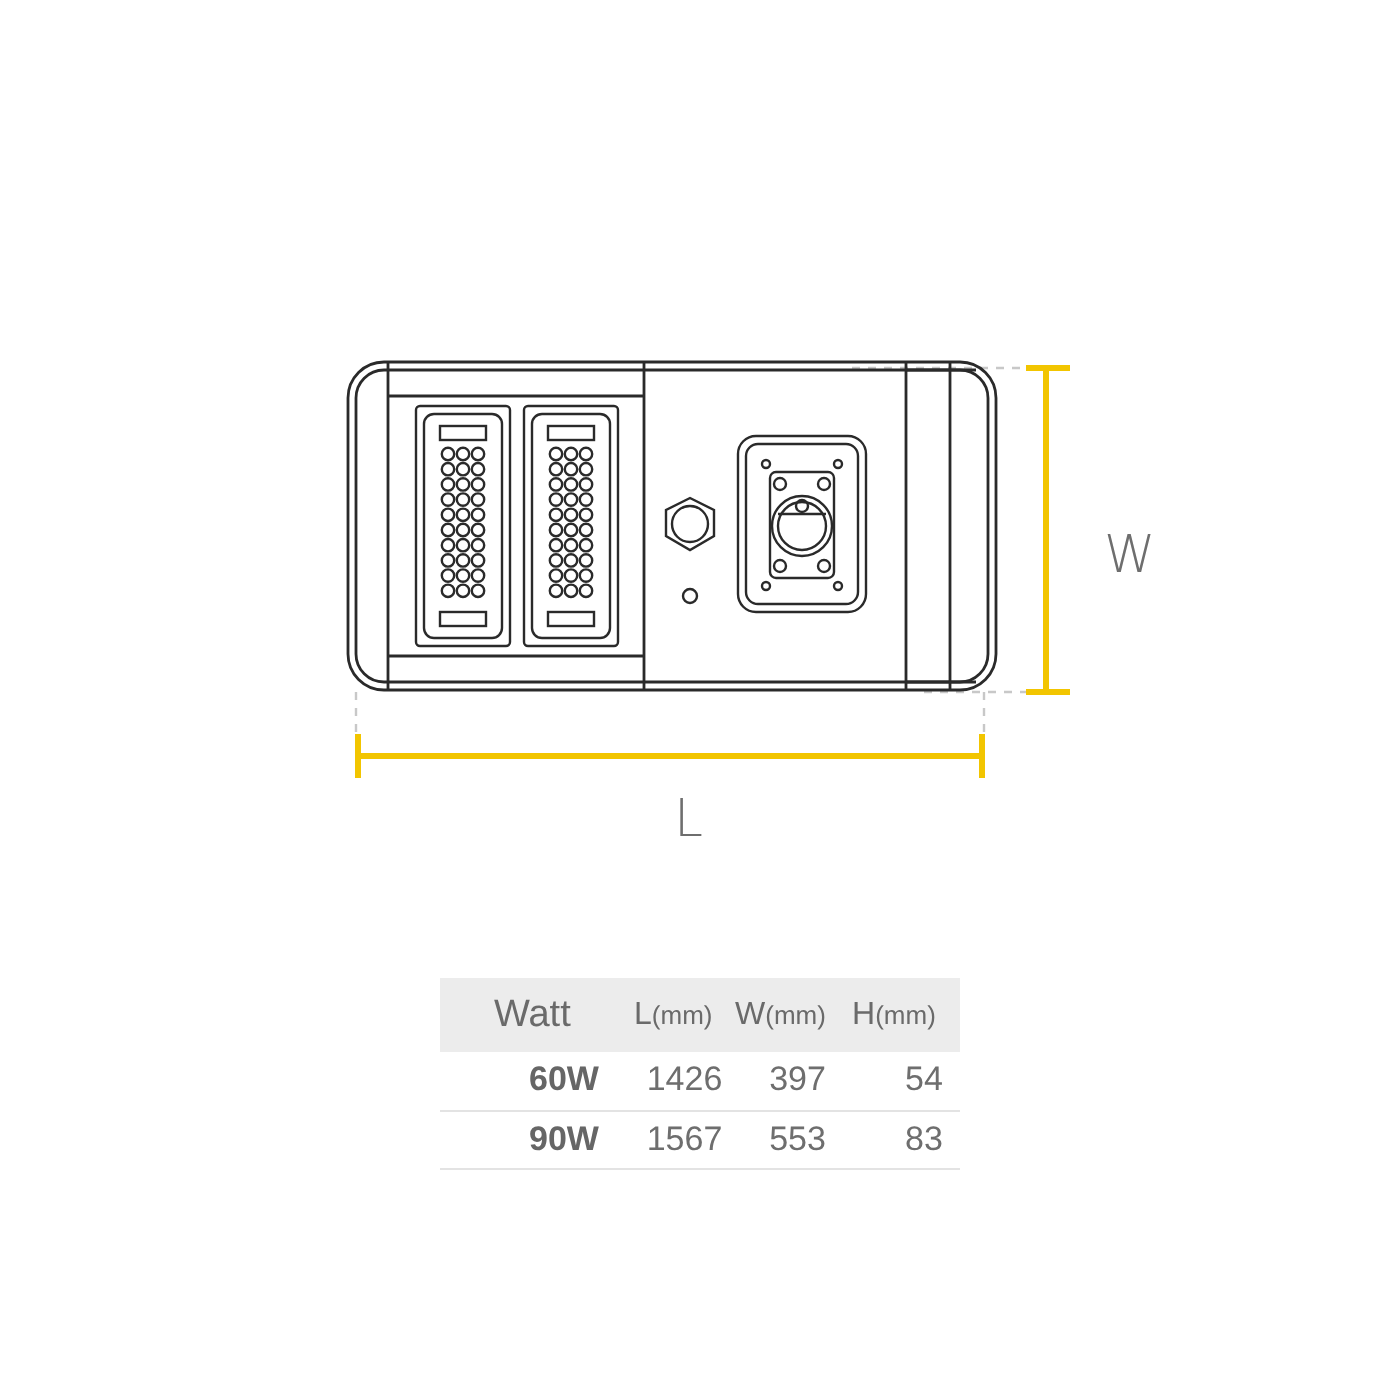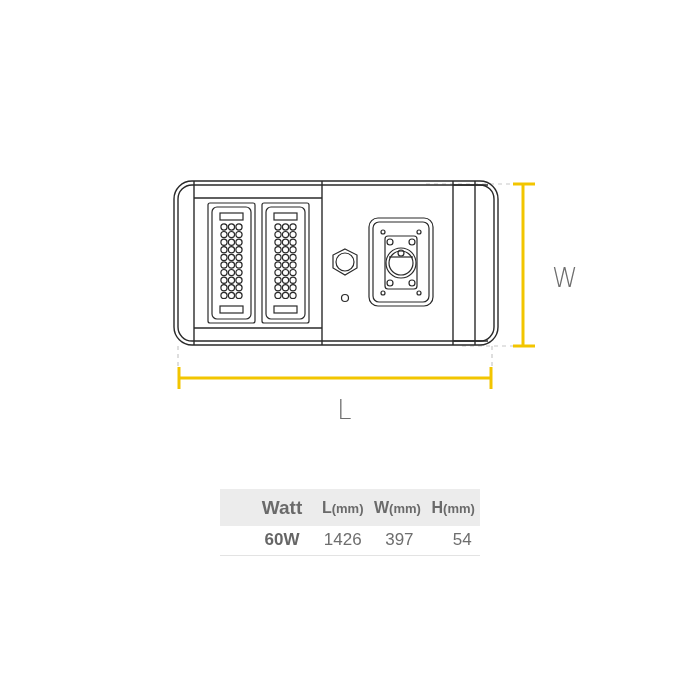--- a/index.html
+++ b/index.html
@@ -39,22 +39,22 @@
       top: 489px;
       width: 260px;
       border-collapse: collapse;
       color: #6a6a6a;
     }
     #spec-table thead tr {
       background: #ececec;
       height: 37px;
     }
     #spec-table th {
-      font-weight: bold;
-      text-align: center;
+      font-weight: normal;
+      text-align: left;
       padding: 0;
       vertical-align: middle;
     }
     #spec-table th.watt {
       font-size: 19px;
       padding-left: 27px;
       width: 70px;
       color: #6a6a6a;
     }
     #spec-table th .unit-main { font-size: 16px; }
@@ -237,14 +237,20 @@
       </th>
     </tr>
   </thead>
   <tbody>
     <tr>
       <td class="watt">60W</td>
       <td class="num-l">1426</td>
       <td class="num-w">397</td>
       <td class="num-h">54</td>
     </tr>
+    <tr>
+      <td class="watt">90W</td>
+      <td class="num-l">1567</td>
+      <td class="num-w">553</td>
+      <td class="num-h">83</td>
+    </tr>
   </tbody>
 </table>
 
 </body></html>

